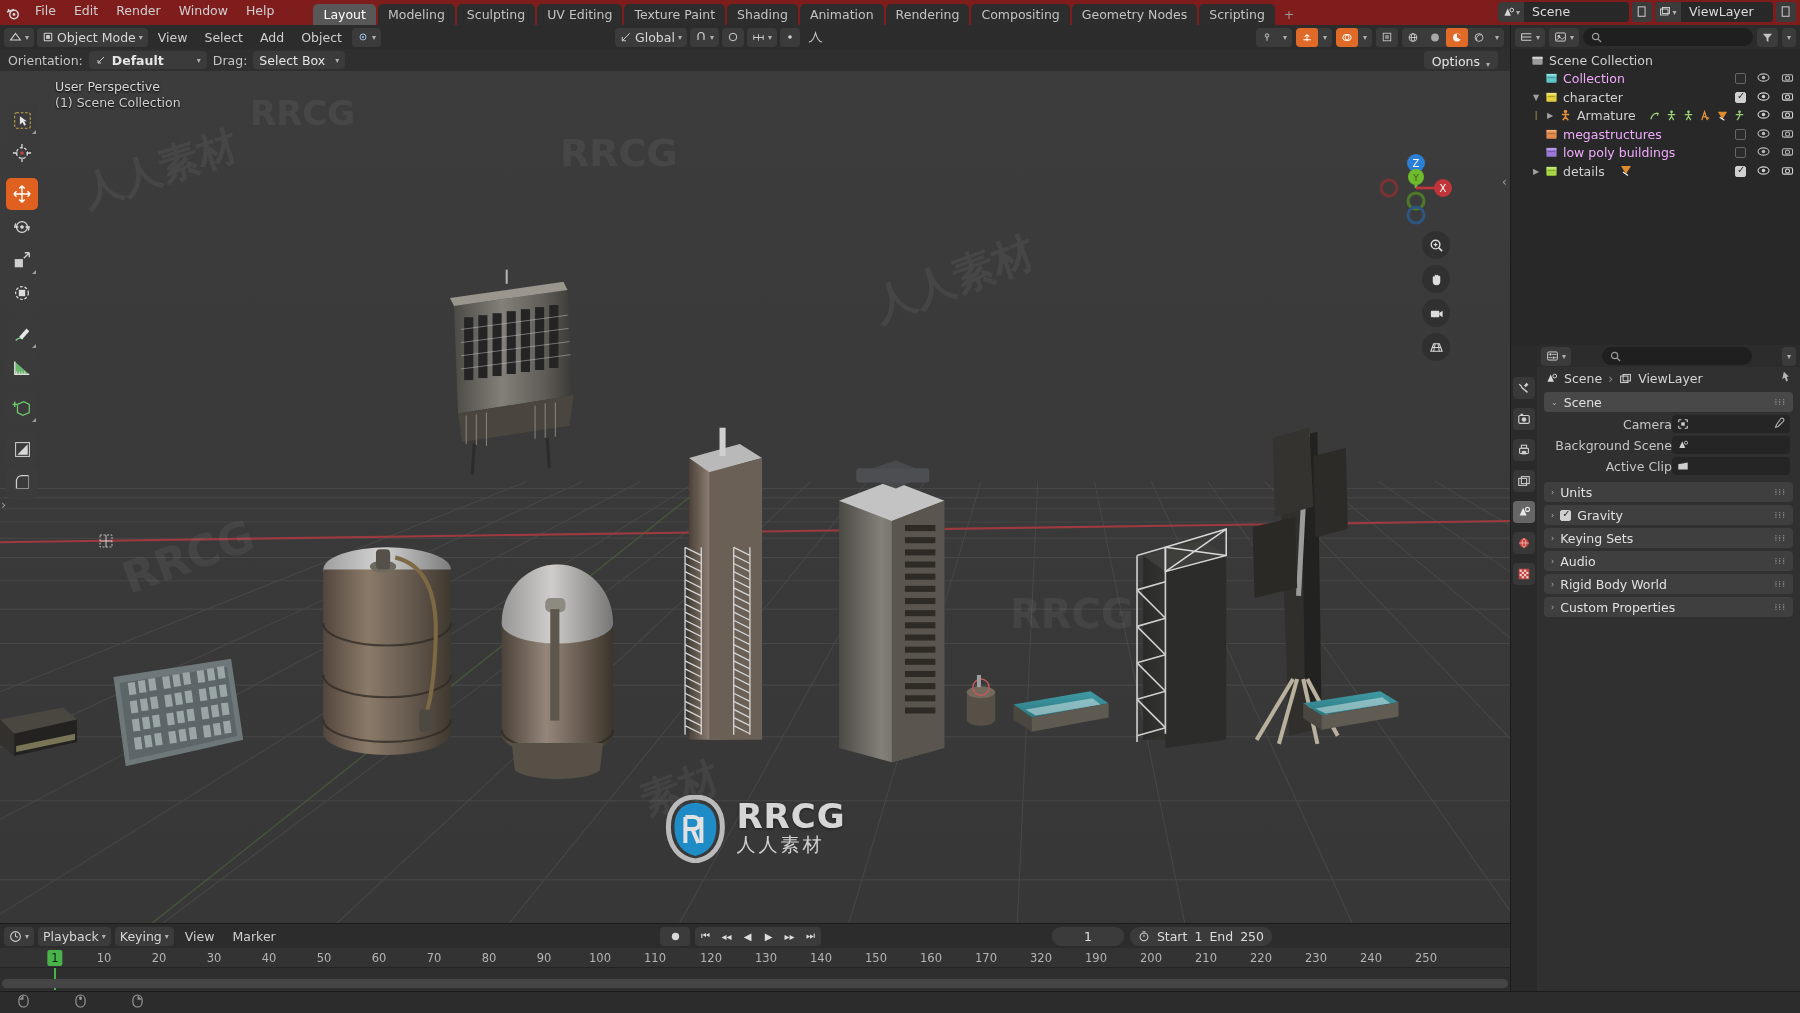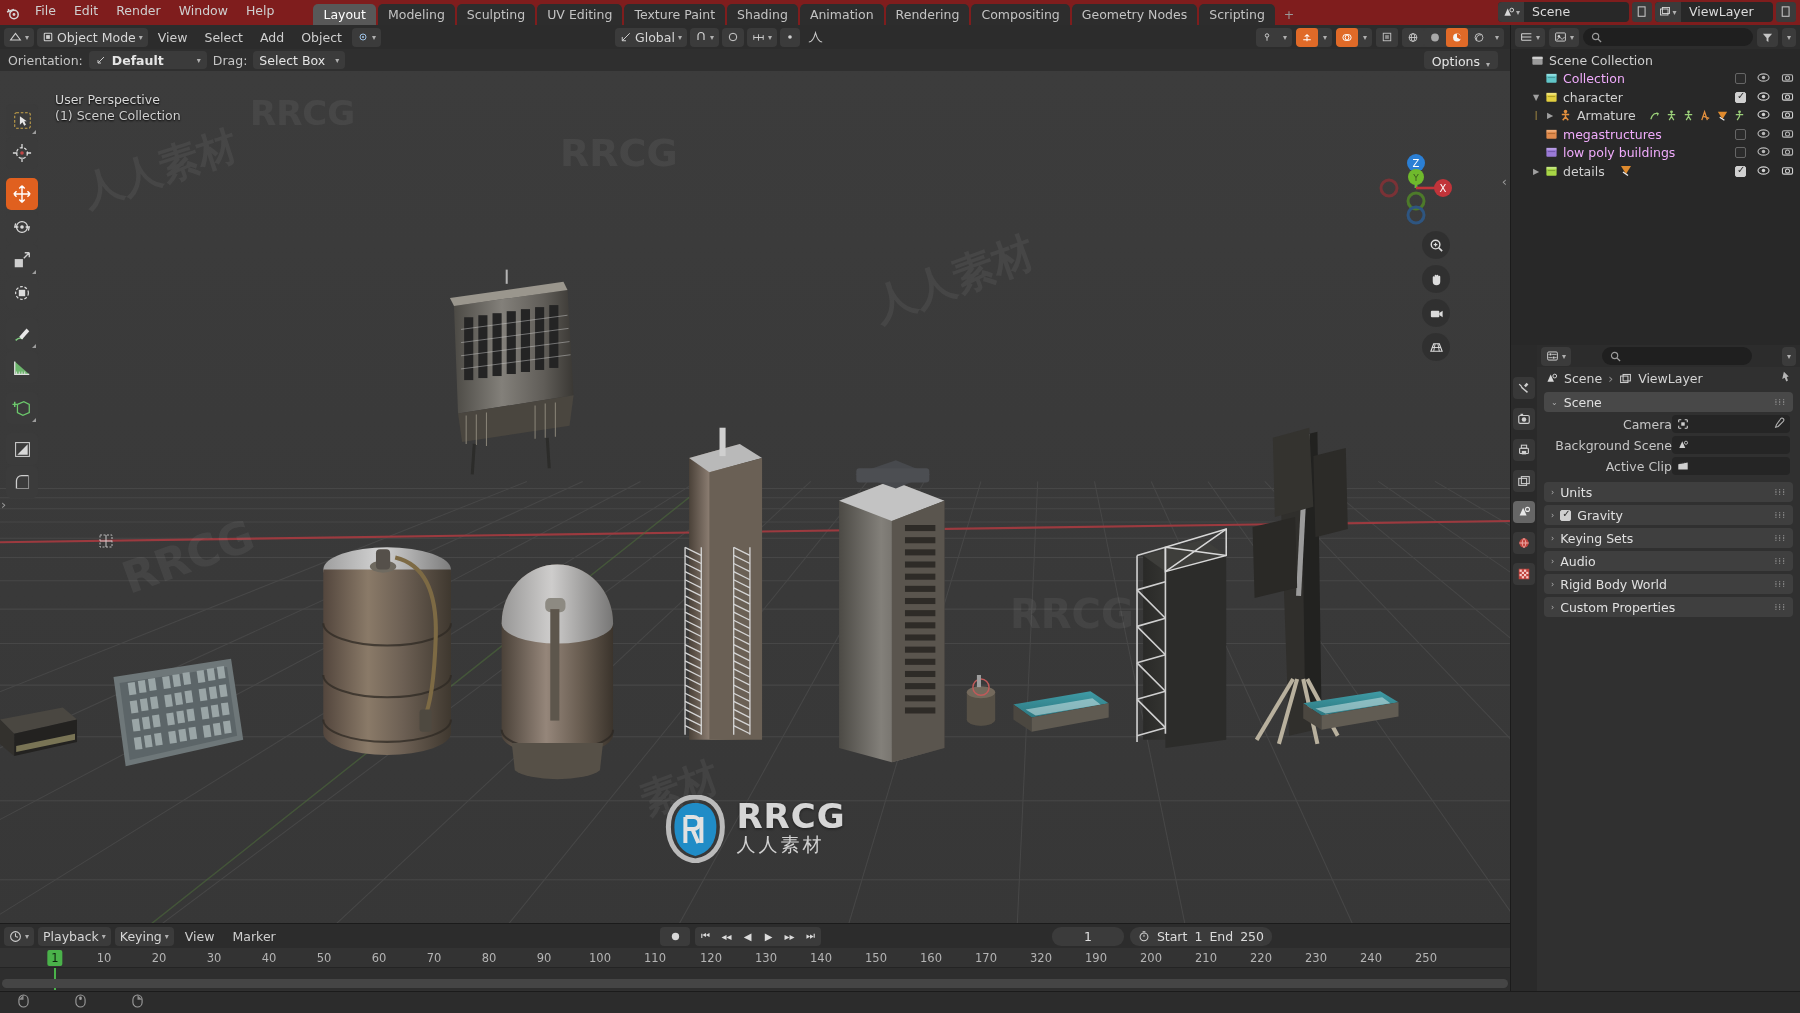--- a/index.html
+++ b/index.html
@@ -56,21 +56,21 @@
 
   
   .viewport { position:relative; flex:1 1 auto; overflow:hidden;
     background:
       linear-gradient(#3b3b3b,#3b3b3b);
   }
   .vp-sky { position:absolute; inset:0; background:linear-gradient(#3a3a3a 0%, #3f3f3f 48%, #393939 100%); }
 
   .grid-svg { position:absolute; inset:0; }
 
-  .vp-overlay-text { position:absolute; left:55px; top:8px; color:#d8d8d8; font-size:12.5px; line-height:16px; text-shadow:0 1px 2px #000;margin-top:13px; }
+  .vp-overlay-text { position:absolute; left:55px; top:8px; color:#d8d8d8; font-size:12.5px; line-height:16px; text-shadow:0 1px 2px #000; }
   .vp-overlay-text div:nth-child(2){ color:#cfcfcf; }
 
   .toolbar {
     position:absolute; left:6px; top:33px; width:34px;
     display:flex; flex-direction:column; gap:2px;
   }
   .tb-grp { display:flex; flex-direction:column; gap:1px; margin-bottom:7px; }
   .tb-btn { width:32px; height:32px; background:#3b3b3b; border-radius:5px; display:flex; align-items:center; justify-content:center; position:relative; }
   .tb-btn.on { background:#e0601f; }
   .tb-corner:after { content:""; position:absolute; right:2px; bottom:2px; border-left:4px solid transparent; border-bottom:4px solid #9c9c9c; }

